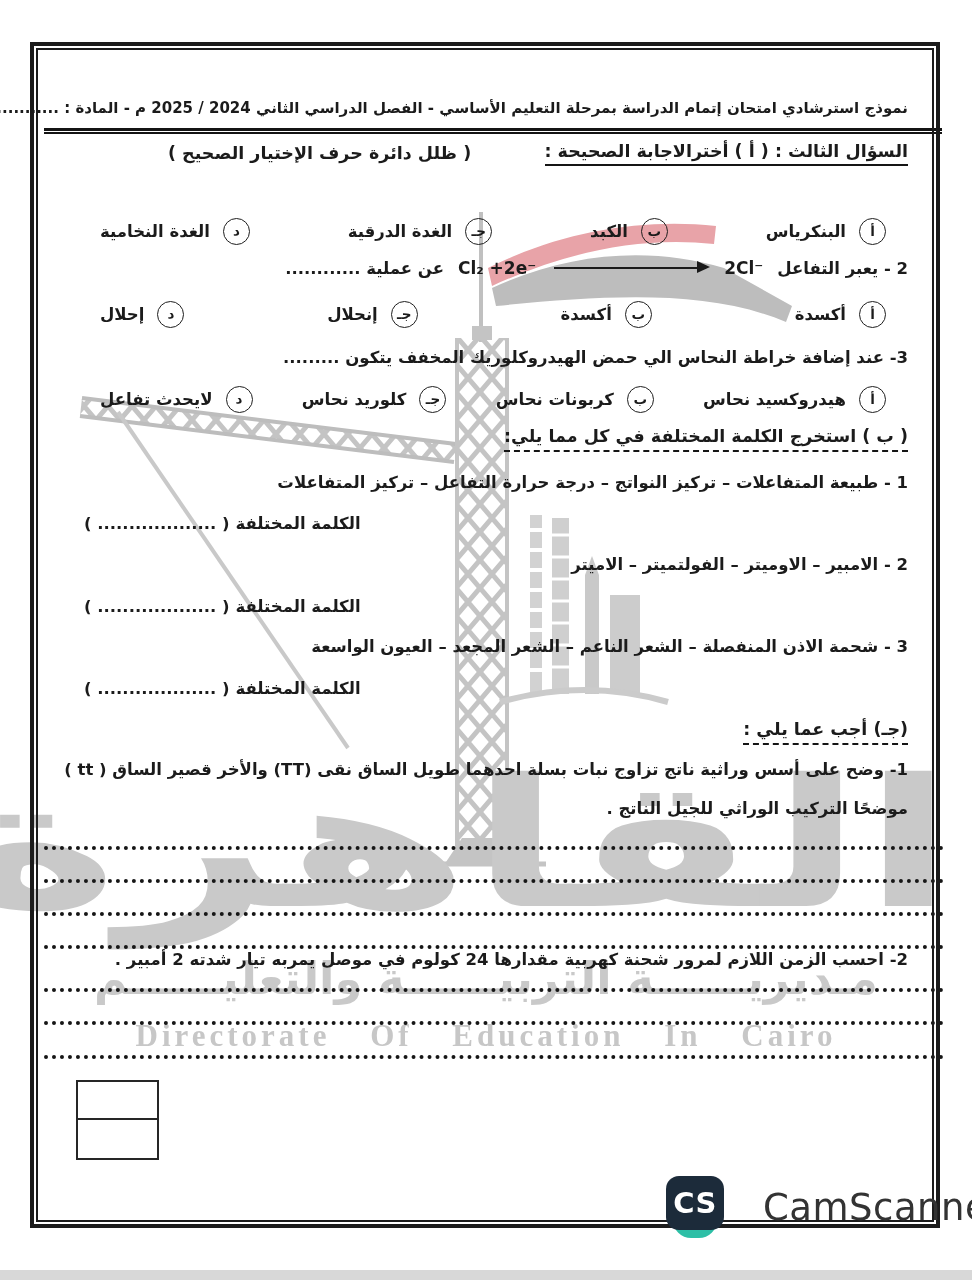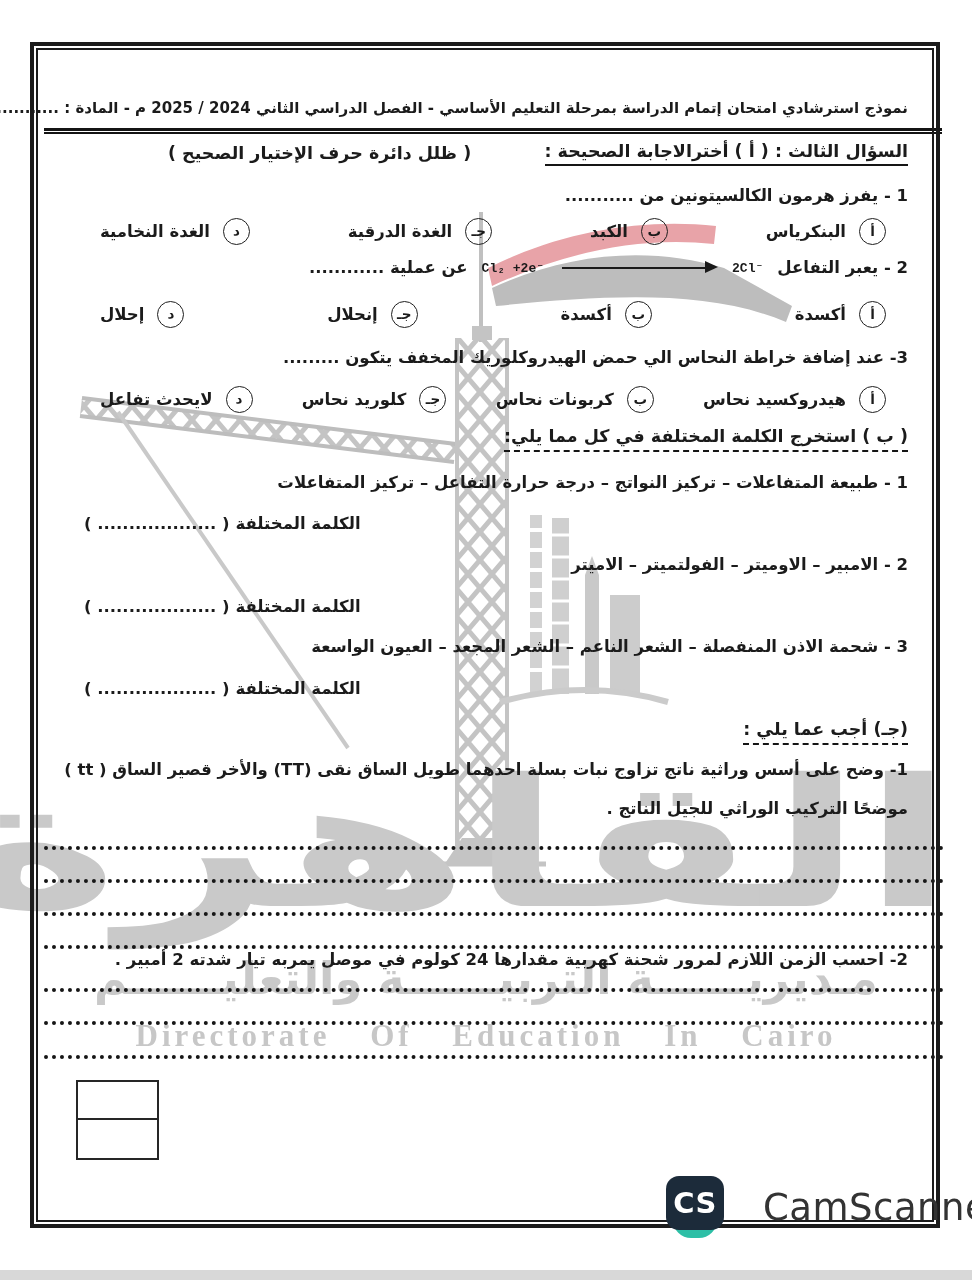--- a/index.html
+++ b/index.html
@@ -65,21 +65,21 @@
     align-items:center;
   }
   .opt { display:flex; direction:rtl; align-items:center; gap:13px; font-size:16.5px; }
   .circ {
     width:27px; height:27px; border:1.7px solid #1f1f1f; border-radius:50%;
     display:inline-flex; align-items:center; justify-content:center;
     font-size:13.5px; line-height:1; flex:0 0 auto;
   }
 
   .eqline { display:flex; direction:rtl; align-items:center; gap:14px; font-size:16.5px; }
-  .chem { direction:ltr; unicode-bidi:isolate; font-size:13px;font-family:Liberation Mono, monospace; }
+  .chem { direction:ltr; unicode-bidi:isolate; font-size:17px; }
   .rx-arrow {
     position:relative; width:152px; height:0;
     border-top:2.6px solid #1a1a1a; align-self:center; margin:0 4px;
   }
   .rx-arrow::after {
     content:""; position:absolute; right:-4px; top:-8px;
     border-left:13px solid #1a1a1a;
     border-top:6.5px solid transparent; border-bottom:6.5px solid transparent;
   }
 
@@ -164,21 +164,20 @@
 <div class="frame"></div>
 
 <div class="content">
 
   <div class="abs exam-header">نموذج استرشادي امتحان إتمام الدراسة بمرحلة التعليم الأساسي - الفصل الدراسي الثاني 2024 / 2025 م  -  المادة : ....................3 / 4</div>
   <div class="hrule"></div>
 
   <div class="abs sec-title u-solid" style="top:141px; right:64px;">السؤال الثالث : ( أ )  أخترالاجابة الصحيحة :</div>
   <div class="abs sec-title" style="top:143px; left:136px;margin-left:32px;">( ظلل دائرة حرف الإختيار الصحيح )</div>
 
-  <div class="abs q" style="top:186px; right:64px;">1 - يفرز هرمون الكالسيتونين من ...........</div>
   <div class="opts" style="top:218px;">
     <div class="opt">
       <span class="circ">أ</span>
       <span>البنكرياس</span>
     </div>
     <div class="opt">
       <span class="circ">ب</span>
       <span>الكبد</span>
     </div>
     <div class="opt">

